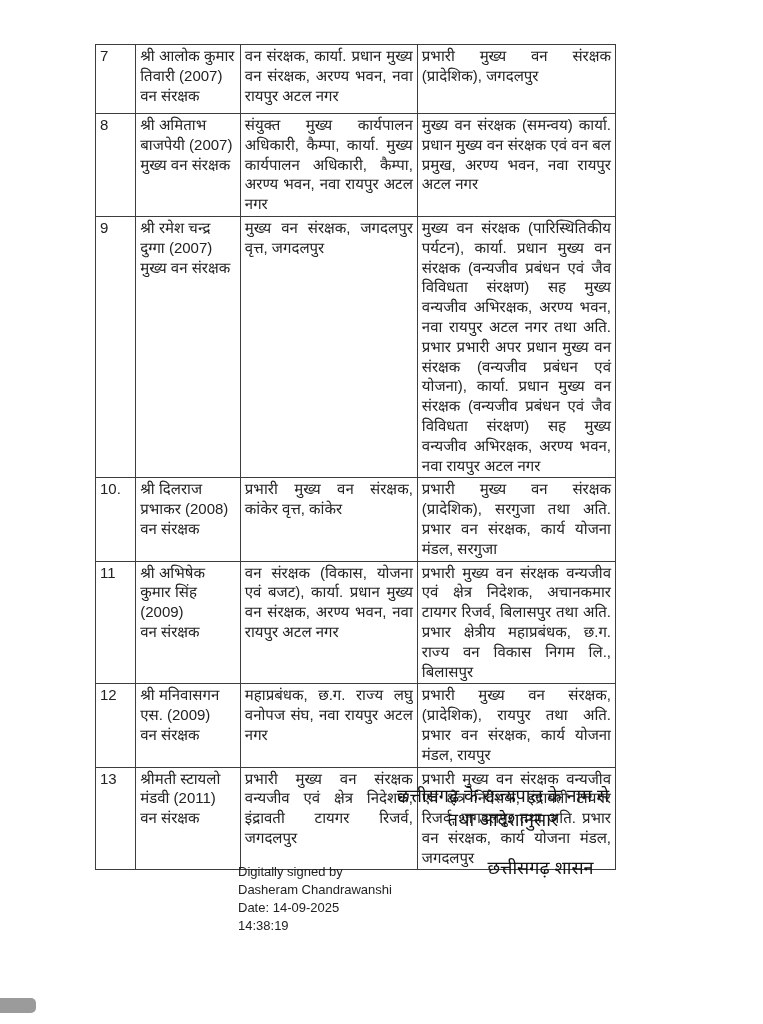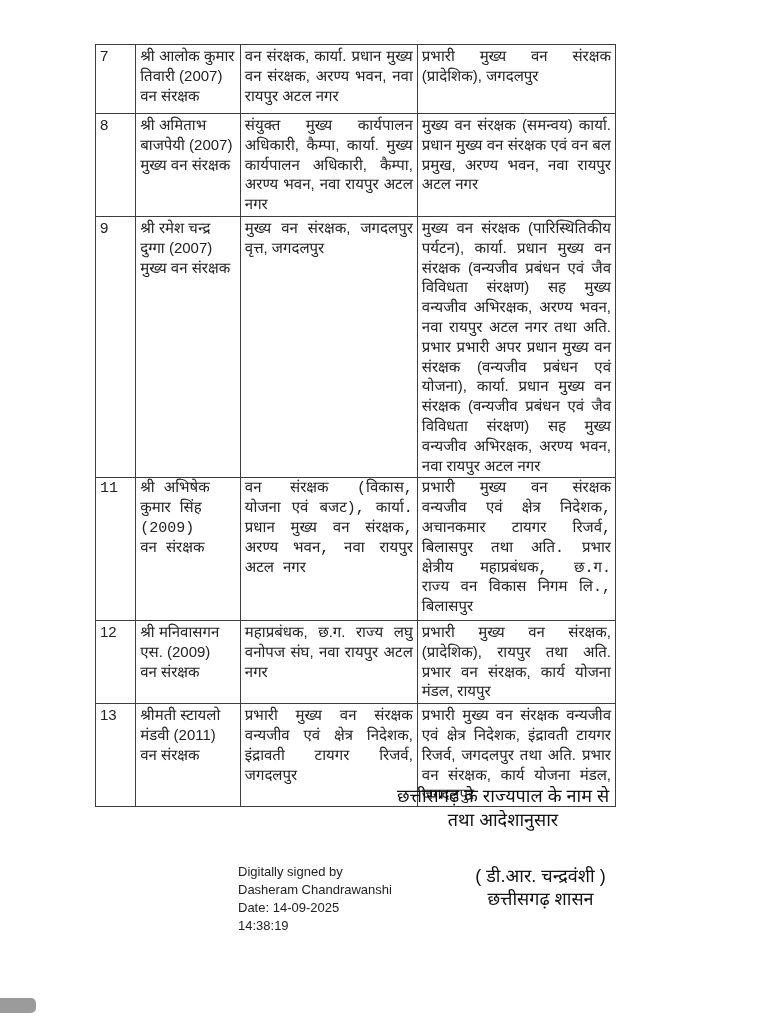--- a/index.html
+++ b/index.html
@@ -21,21 +21,21 @@
     font-size:15px;line-height:1.32;
     color:#222;
     word-break:break-word;
   }
   .col-sno{width:40px;}
   .col-name{width:104px;}
   .col-cur{width:176px;}
   .col-new{width:197px;}
   .cell-cur,.cell-new{text-align:justify;}
   .r7{height:69px;} .r8{height:92px;} .r9{height:238px;}
-  .r10{height:80px;} .r11{height:90px;font-family:Liberation Mono, monospace;} .r12{height:77px;margin-top:14px;} .r13{height:100px;}
+  .r10{height:80px;} .r11{height:90px;} .r12{height:77px;margin-top:14px;} .r13{height:100px;}
   .footer{
     position:absolute;left:238px;top:784px;width:420px;
   }
   .footer-authority{
     text-align:center;
     font-size:18px;line-height:1.35;color:#111;
     padding-left:110px;
   }
   .sig-row{
     display:flex;margin-top:24px;align-items:flex-start;
@@ -86,20 +86,29 @@
     </tr>
     <tr class="r9">
       <td class="cell-sno">9</td>
       <td>
         <div>श्री रमेश चन्द्र दुग्गा (2007)</div>
         <div>मुख्य वन संरक्षक</div>
       </td>
       <td class="cell-cur">मुख्य वन संरक्षक, जगदलपुर वृत्त, जगदलपुर</td>
       <td class="cell-new">मुख्य वन संरक्षक (पारिस्थितिकीय पर्यटन), कार्या. प्रधान मुख्य वन संरक्षक (वन्यजीव प्रबंधन एवं जैव विविधता संरक्षण) सह मुख्य वन्यजीव अभिरक्षक, अरण्य भवन, नवा रायपुर अटल नगर तथा अति. प्रभार प्रभारी अपर प्रधान मुख्य वन संरक्षक (वन्यजीव प्रबंधन एवं योजना), कार्या. प्रधान मुख्य वन संरक्षक (वन्यजीव प्रबंधन एवं जैव विविधता संरक्षण) सह मुख्य वन्यजीव अभिरक्षक, अरण्य भवन, नवा रायपुर अटल नगर</td>
     </tr>
+    <tr class="r10">
+      <td class="cell-sno">10.</td>
+      <td>
+        <div>श्री दिलराज प्रभाकर (2008)</div>
+        <div>वन संरक्षक</div>
+      </td>
+      <td class="cell-cur">प्रभारी मुख्य वन संरक्षक, कांकेर वृत्त, कांकेर</td>
+      <td class="cell-new">प्रभारी मुख्य वन संरक्षक (प्रादेशिक), सरगुजा तथा अति. प्रभार वन संरक्षक, कार्य योजना मंडल, सरगुजा</td>
+    </tr>
     <tr class="r11">
       <td class="cell-sno">11</td>
       <td>
         <div>श्री अभिषेक कुमार सिंह (2009)</div>
         <div>वन संरक्षक</div>
       </td>
       <td class="cell-cur">वन संरक्षक (विकास, योजना एवं बजट), कार्या. प्रधान मुख्य वन संरक्षक, अरण्य भवन, नवा रायपुर अटल नगर</td>
       <td class="cell-new">प्रभारी मुख्य वन संरक्षक वन्यजीव एवं क्षेत्र निदेशक, अचानकमार टायगर रिजर्व, बिलासपुर तथा अति. प्रभार क्षेत्रीय महाप्रबंधक, छ.ग. राज्य वन विकास निगम लि., बिलासपुर</td>
     </tr>
     <tr class="r12">
@@ -129,19 +138,18 @@
     <div>तथा आदेशानुसार</div>
   </div>
   <div class="sig-row">
     <div class="sig-digital">
       <div>Digitally signed by</div>
       <div>Dasheram Chandrawanshi</div>
       <div>Date: 14-09-2025</div>
       <div>14:38:19</div>
     </div>
     <div class="sig-block">
-      <div class="sig-name">( डी.आर. चन्द्रवंशी )</div>
       <div>छत्तीसगढ़ शासन</div>
     </div>
   </div>
 </div>
 
 <div class="scroll-bar"></div>
 
 </body></html>

